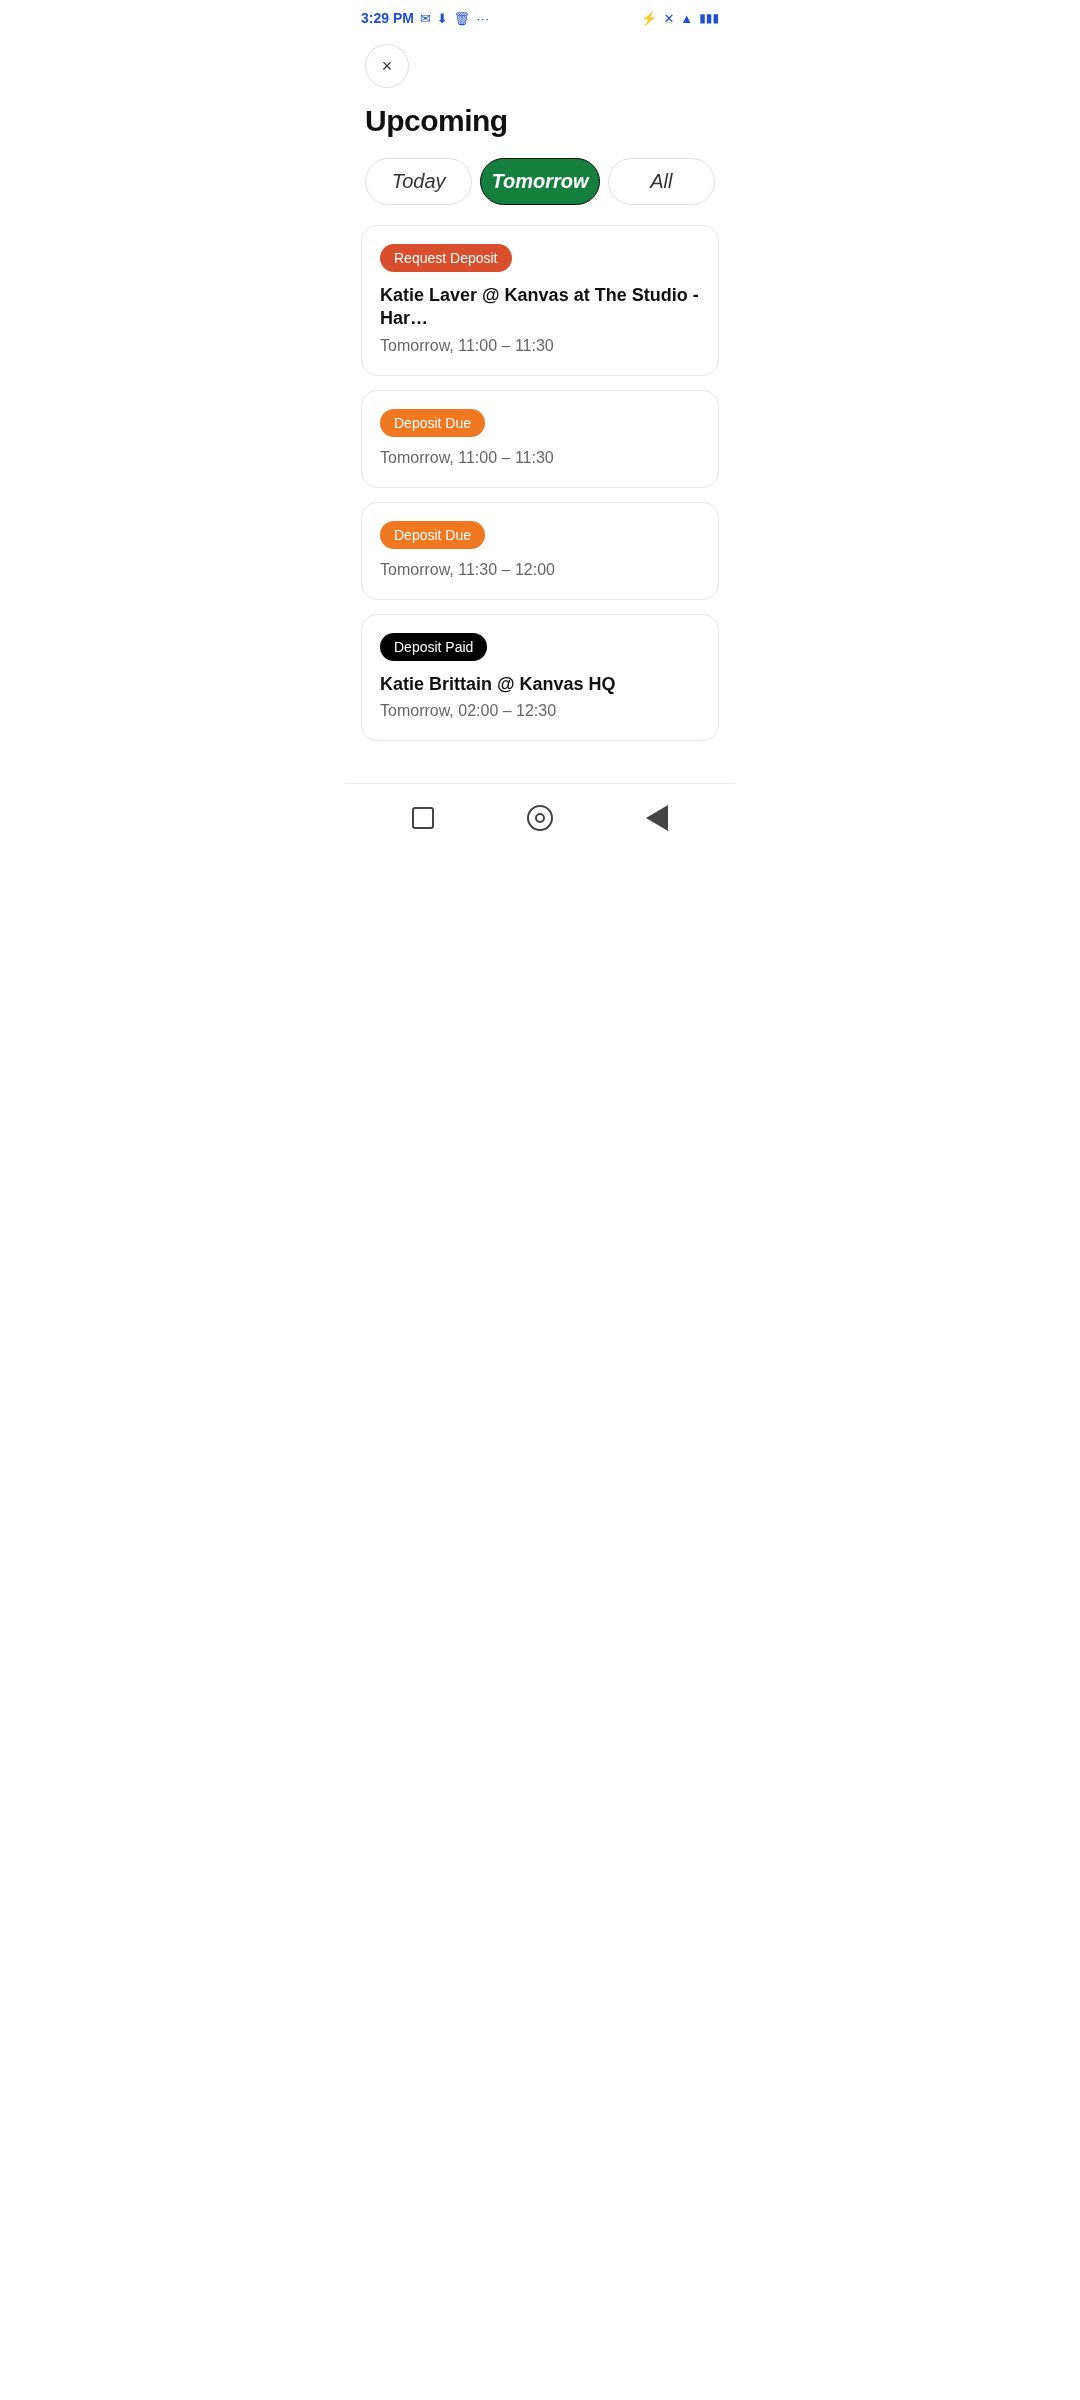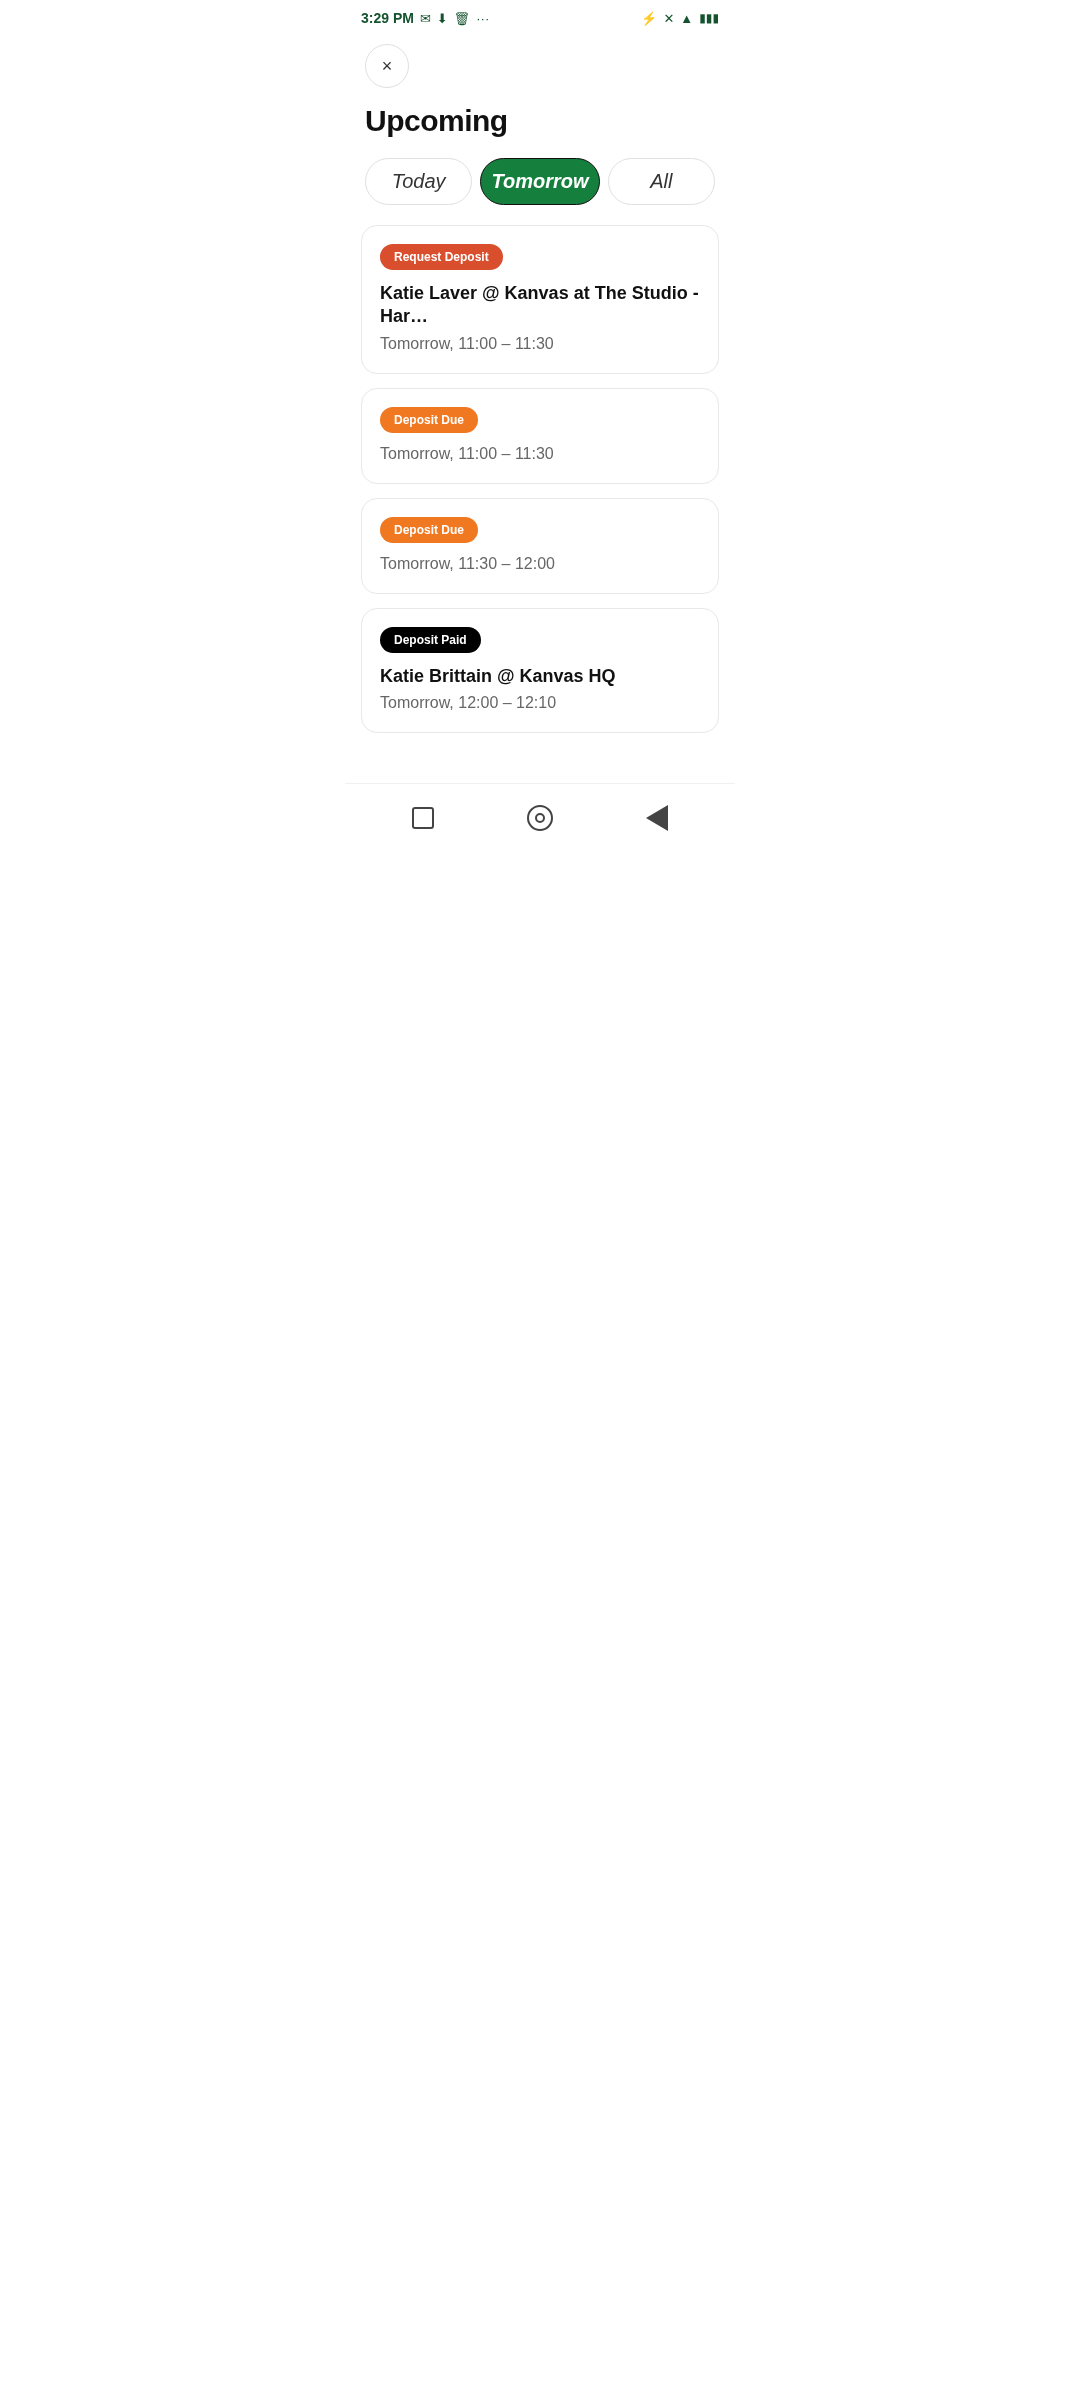--- a/index.html
+++ b/index.html
@@ -16,21 +16,21 @@
       flex-direction: column;
     }
 
     .status-bar {
       display: flex;
       justify-content: space-between;
       align-items: center;
       padding: 10px 16px 6px;
       font-size: 13px;
       font-weight: 500;
-      color: #14532d;
+      color: #1d4ed8;
     }
 
     .status-left {
       display: flex;
       align-items: center;
       gap: 6px;
     }
 
     .status-right {
       display: flex;
@@ -125,22 +125,22 @@
       border-radius: 16px;
       padding: 18px 18px 20px;
       background: #fff;
       cursor: pointer;
     }
 
     .badge {
       display: inline-block;
       padding: 6px 14px;
       border-radius: 50px;
-      font-size: 12px;
-      font-weight: 700;
+      font-size: 14px;
+      font-weight: 400;
       color: #fff;
       margin-bottom: 12px;
     }
 
     .badge-request {
       background: #d94f2e;
     }
 
     .badge-due {
       background: #f07820;
@@ -260,21 +260,21 @@
   </div>
 
   <div class="card">
     <span class="badge badge-due">Deposit Due</span>
     <div class="card-time">Tomorrow, 11:30 –  12:00</div>
   </div>
 
   <div class="card">
     <span class="badge badge-paid">Deposit Paid</span>
     <div class="card-title">Katie Brittain @ Kanvas HQ</div>
-    <div class="card-time">Tomorrow, 12:00 –  12:10</div>
+    <div class="card-time">Tomorrow, 02:00 –  12:30</div>
   </div>
 
 </div>
 
 <div class="bottom-nav">
   <div class="nav-btn">
     <div class="nav-square"></div>
   </div>
   <div class="nav-btn">
     <div class="nav-circle-outer">

